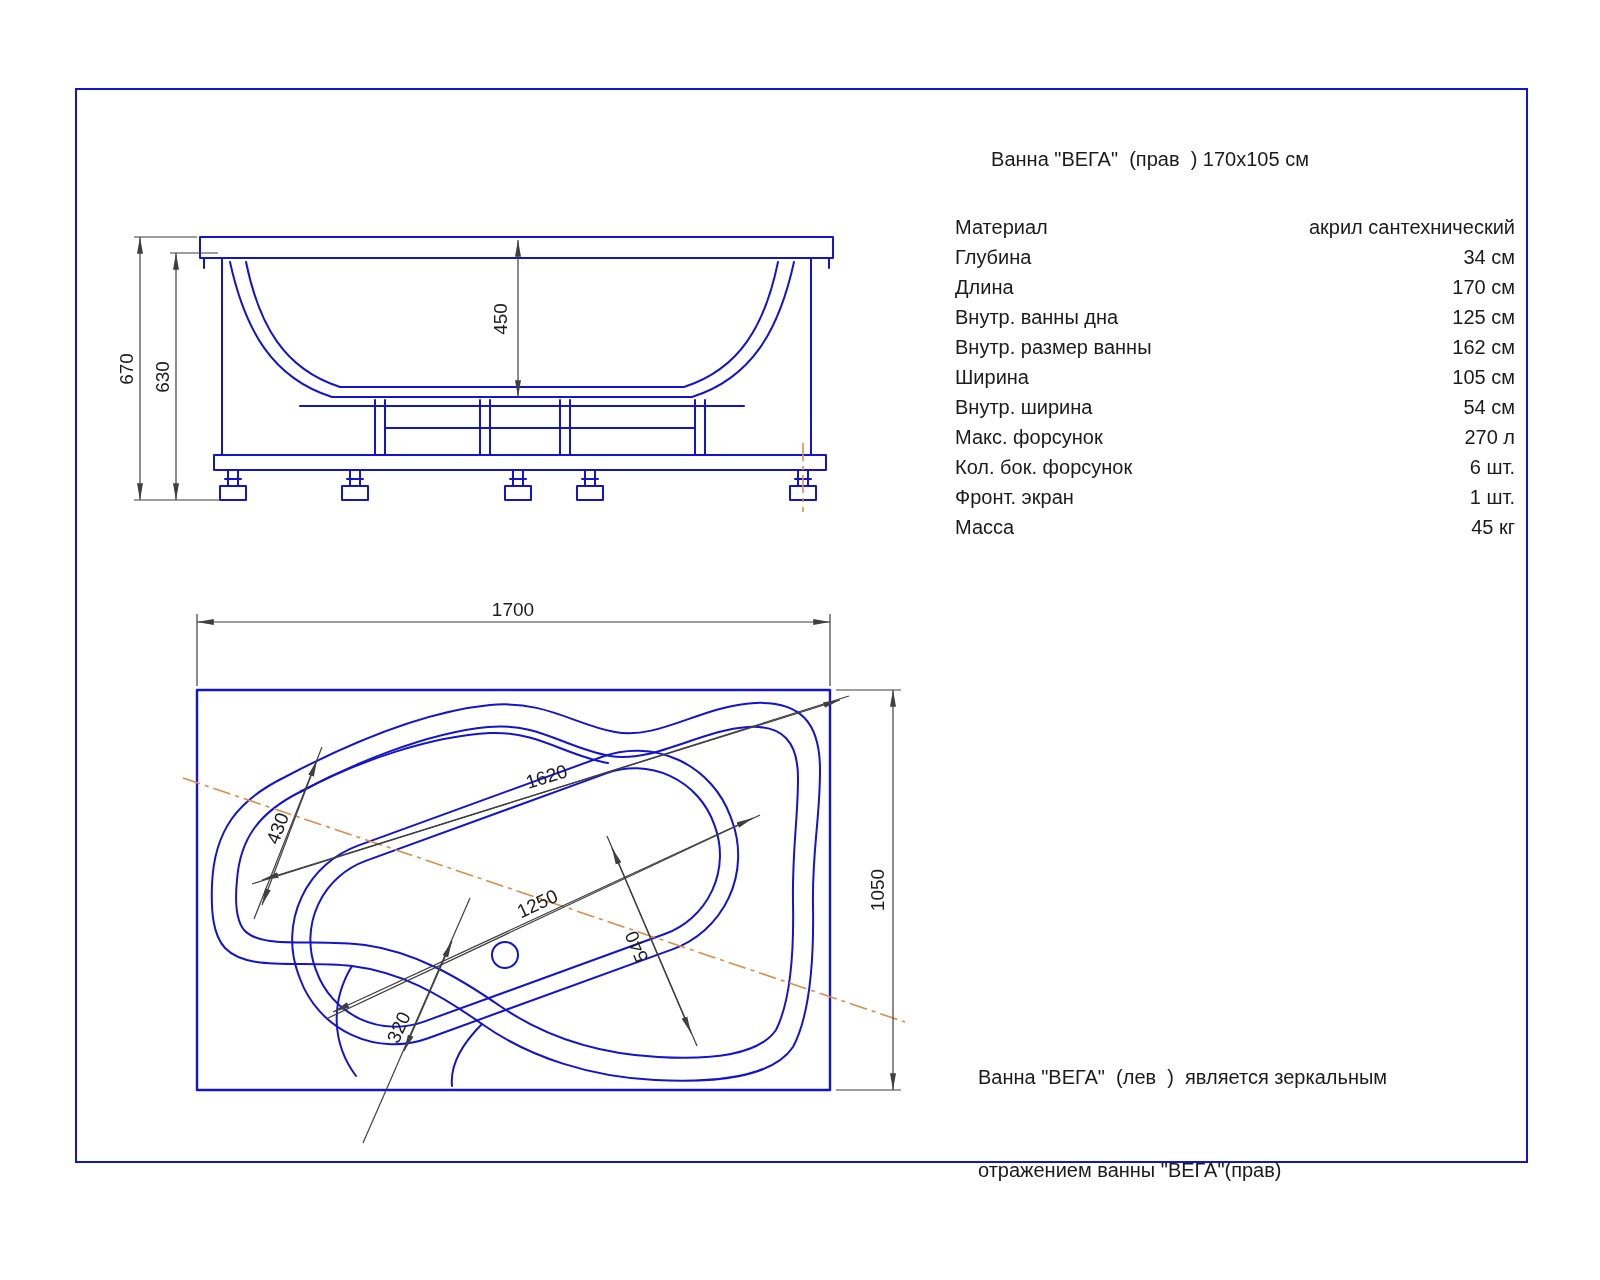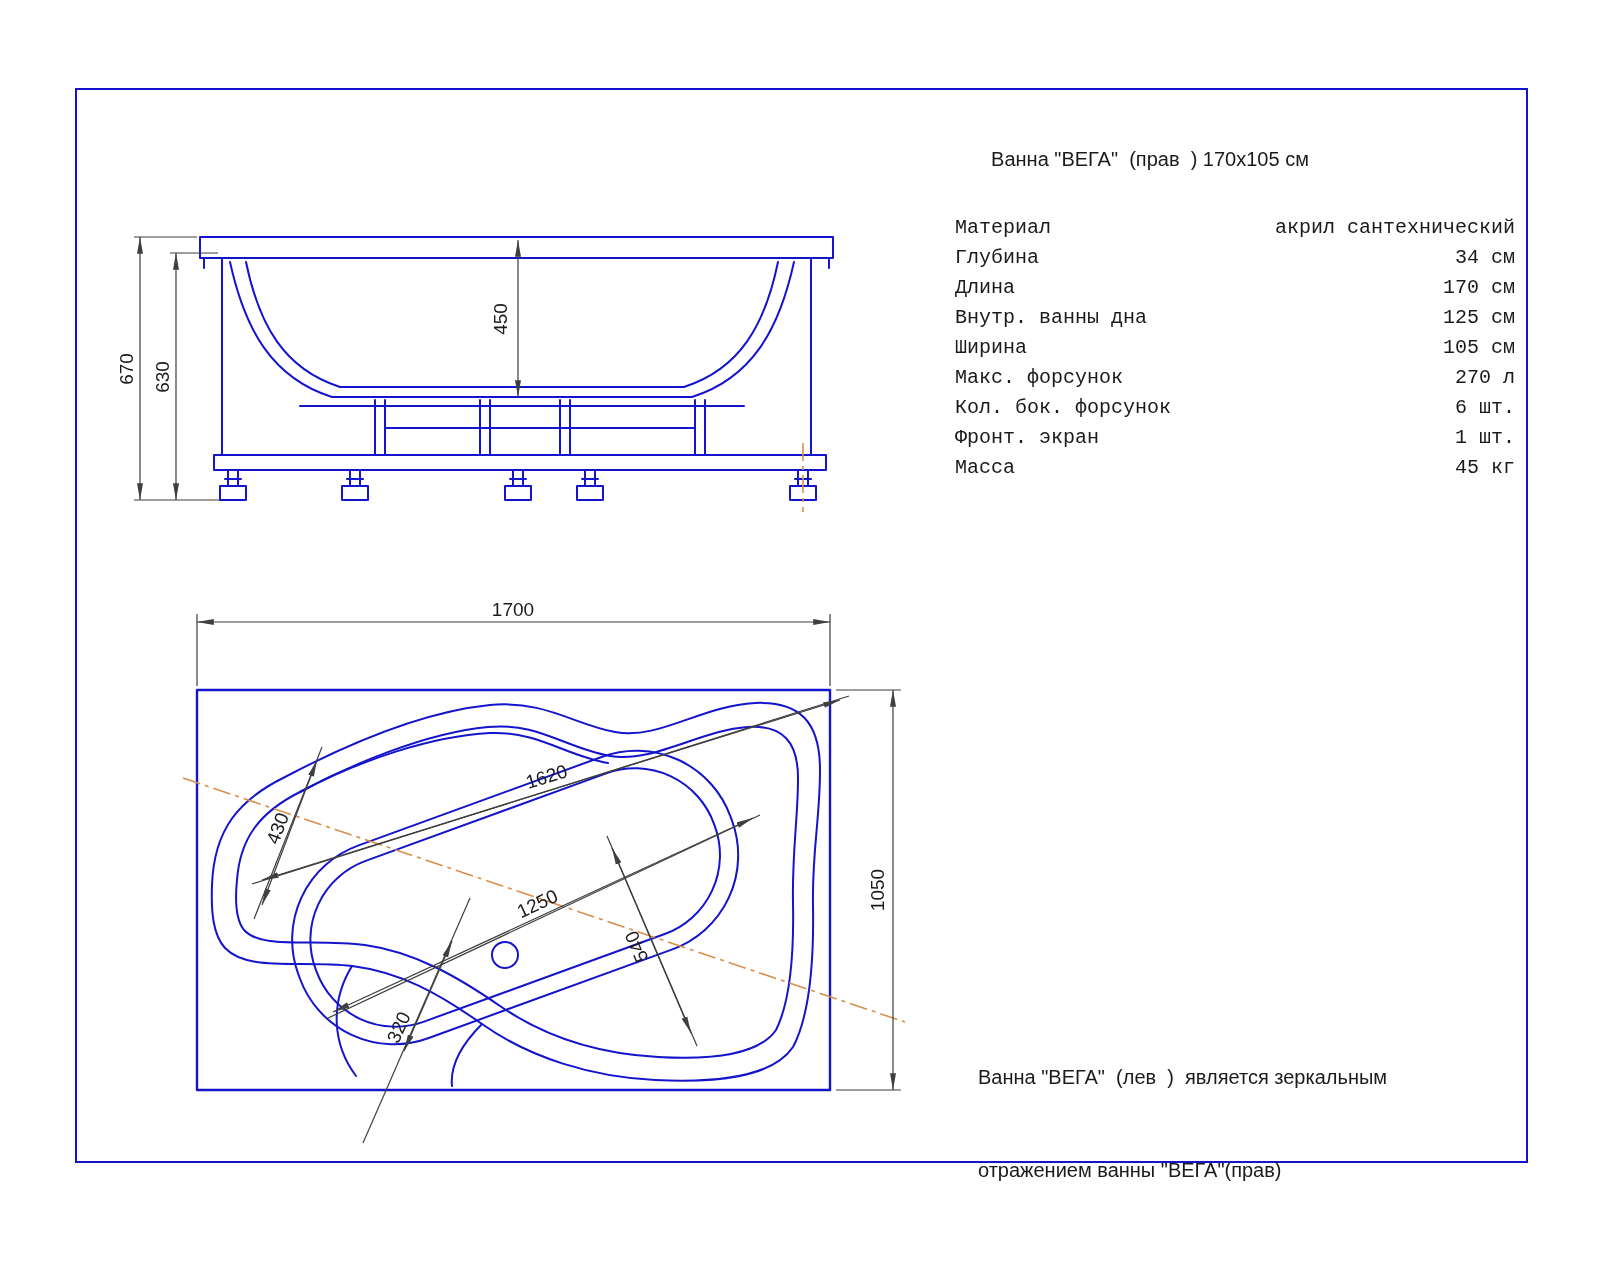--- a/index.html
+++ b/index.html
@@ -12,21 +12,21 @@
   .b2{stroke-width:2.4;}
   .d{stroke:#3f3f3f;fill:none;stroke-width:1.2;}
   .arr{marker-start:url(#arr);marker-end:url(#arr);}
   .cl{stroke:#d98e4a;fill:none;stroke-width:1.6;stroke-dasharray:18 5 4 5;}
   .dt{font-family:"Liberation Sans",sans-serif;font-size:19px;fill:#1b1b1b;
       text-anchor:middle;dominant-baseline:middle;}
   .title{position:absolute;left:935px;top:148px;width:430px;text-align:center;
          font-size:20px;white-space:pre;}
   .specs{position:absolute;left:955px;top:212px;}
   .spec-row{display:grid;grid-template-columns:235px 325px;height:30px;
-            align-items:center;font-size:20px;font-family:Liberation Mono, monospace;}
+            align-items:center;font-size:20px;}
   .spec-value{text-align:right;}
   .note{position:absolute;left:978px;top:1000px;font-size:20px;line-height:31px;
         white-space:pre;}
 </style>
 </head>
 <body>
 
 <div class="page">
 
   <div class="frame"></div>
@@ -143,22 +143,30 @@
     </div>
     <div class="spec-row">
       <span class="spec-label">Длина</span>
       <span class="spec-value">170 см</span>
     </div>
     <div class="spec-row">
       <span class="spec-label">Внутр. ванны дна</span>
       <span class="spec-value">125 см</span>
     </div>
     <div class="spec-row">
+      <span class="spec-label">Внутр. размер ванны</span>
+      <span class="spec-value">162 см</span>
+    </div>
+    <div class="spec-row">
       <span class="spec-label">Ширина</span>
       <span class="spec-value">105 см</span>
+    </div>
+    <div class="spec-row">
+      <span class="spec-label">Внутр. ширина</span>
+      <span class="spec-value">54 см</span>
     </div>
     <div class="spec-row">
       <span class="spec-label">Макс. форсунок</span>
       <span class="spec-value">270 л</span>
     </div>
     <div class="spec-row">
       <span class="spec-label">Кол. бок. форсунок</span>
       <span class="spec-value">6 шт.</span>
     </div>
     <div class="spec-row">

